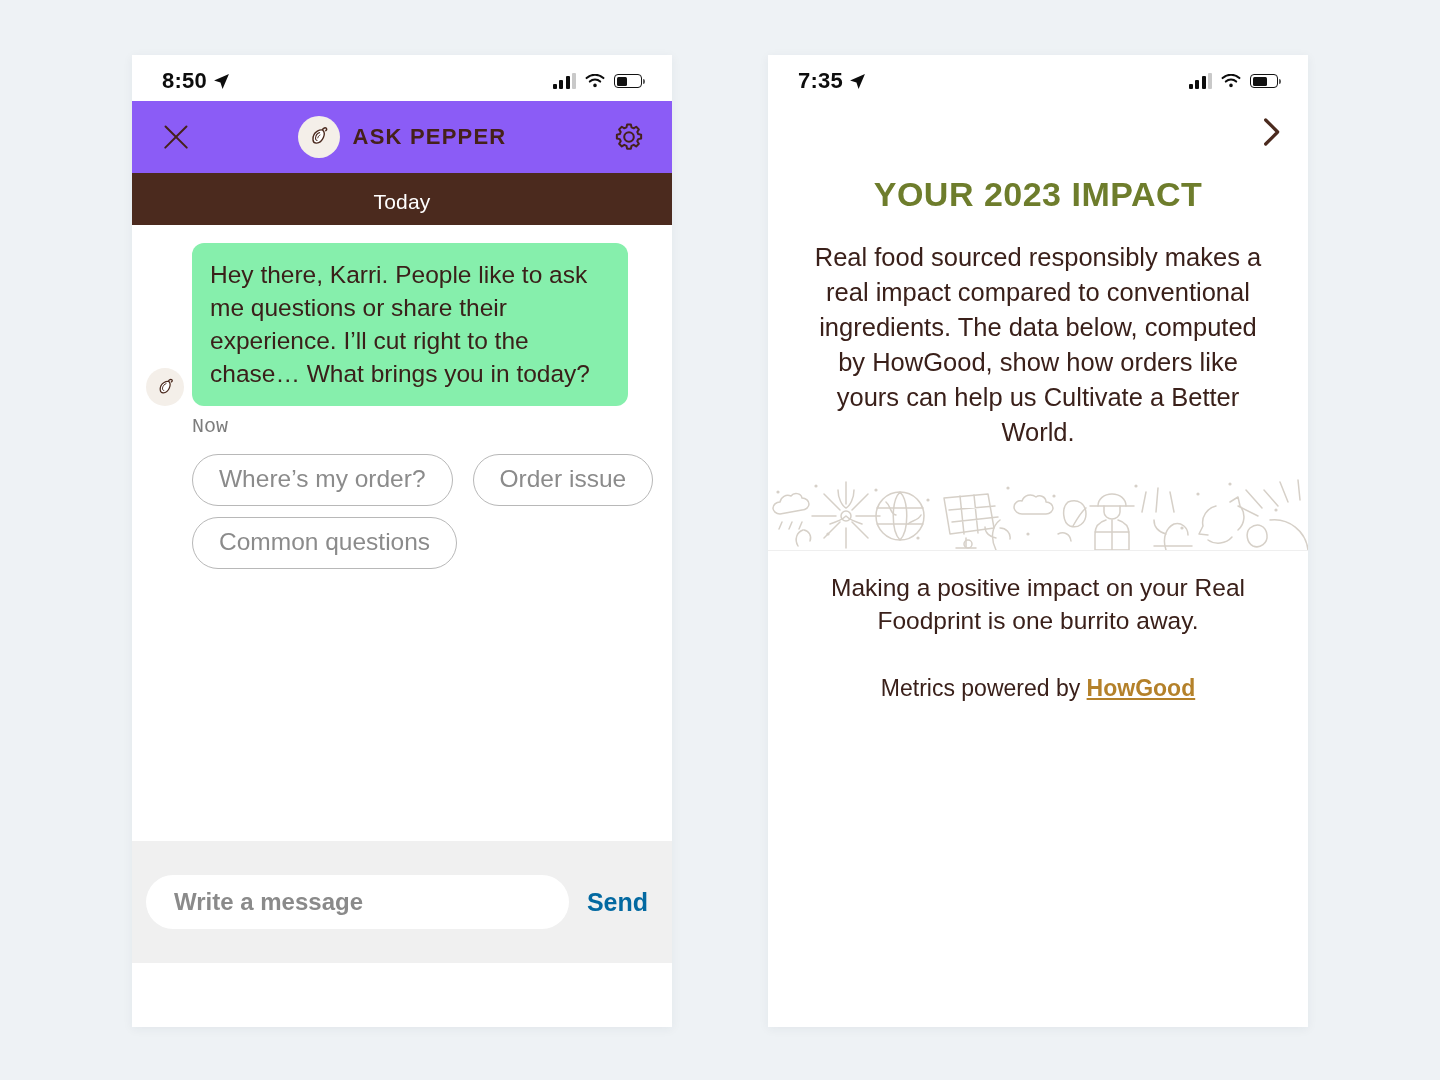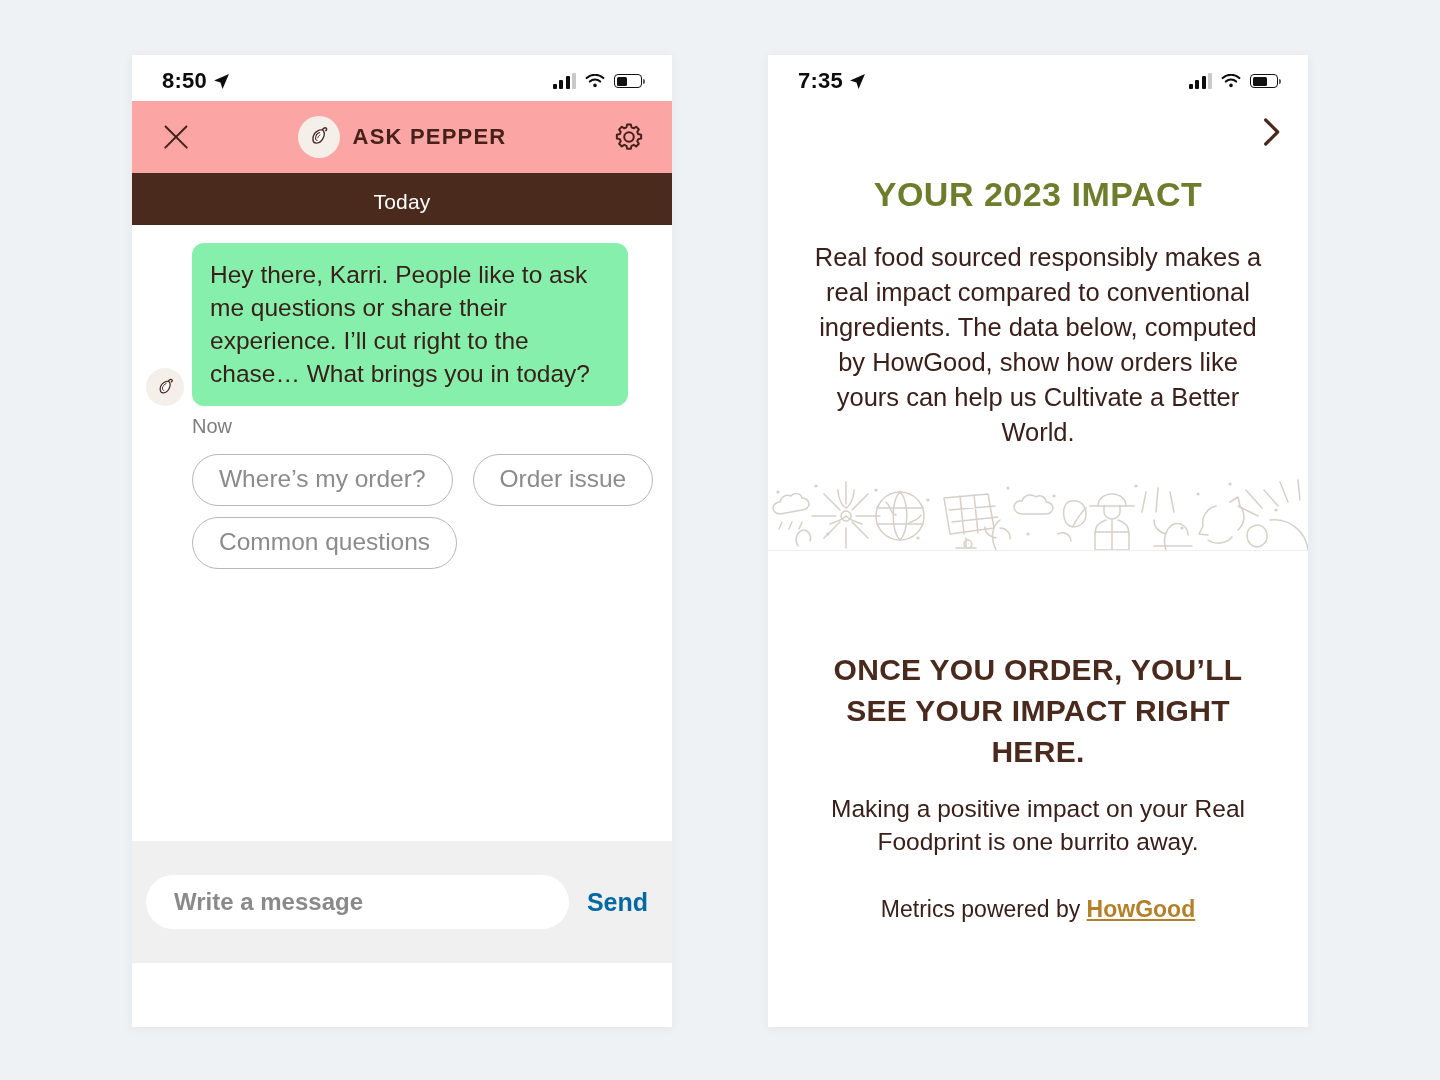--- a/index.html
+++ b/index.html
@@ -73,21 +73,21 @@
   .batt > span { display:block; height:100%; background:#121212; border-radius:1.5px; }
 
   
   .chat-header {
     height: 72px;
     display: flex;
     align-items: center;
     padding: 0 27px;
     box-sizing: border-box;
     position: relative;
-    background: #fca5a5;
+    background: #8b5cf6;
   }
   .hdr-center {
     position: absolute;
     left: 0; right: 0;
     display: flex;
     align-items: center;
     justify-content: center;
     gap: 13px;
     pointer-events: none;
   }
@@ -154,20 +154,21 @@
     padding: 15px 18px 16px 18px;
     font-size: 24.5px;
     line-height: 33px;
     color: #3a201a;
     max-width: 400px;
   }
   .msg-time {
     font-size: 20px;
     color: #7d7d7d;
     margin: 9px 0 0 60px;
+    font-family: Liberation Mono, monospace;
   }
   .chips {
     margin-top: 16px;
     padding-left: 60px;
     display: flex;
     flex-wrap: wrap;
     gap: 11px 20px;
     width: 620px;
   }
   .chip {
@@ -462,21 +463,20 @@
         <circle cx="462" cy="12" r="1.6"></circle>
           <circle cx="508" cy="38" r="1.6"></circle>
         <circle cx="60" cy="62" r="1.6"></circle>
           <circle cx="150" cy="66" r="1.6"></circle>
         <circle cx="260" cy="62" r="1.6"></circle>
           <circle cx="414" cy="56" r="1.6"></circle>
       </g>
     </svg>
   </div>
 
-  <h2 class="impact-sub">ONCE YOU ORDER, YOU’LL SEE YOUR IMPACT RIGHT HERE.</h2>
 
   <p class="impact-note">Making a positive impact on your Real Foodprint is one burrito away.</p>
 
   <p class="impact-credit">
     <span>Metrics powered by</span>
     <a href="#">HowGood</a>
   </p>
 
 </div>
 

